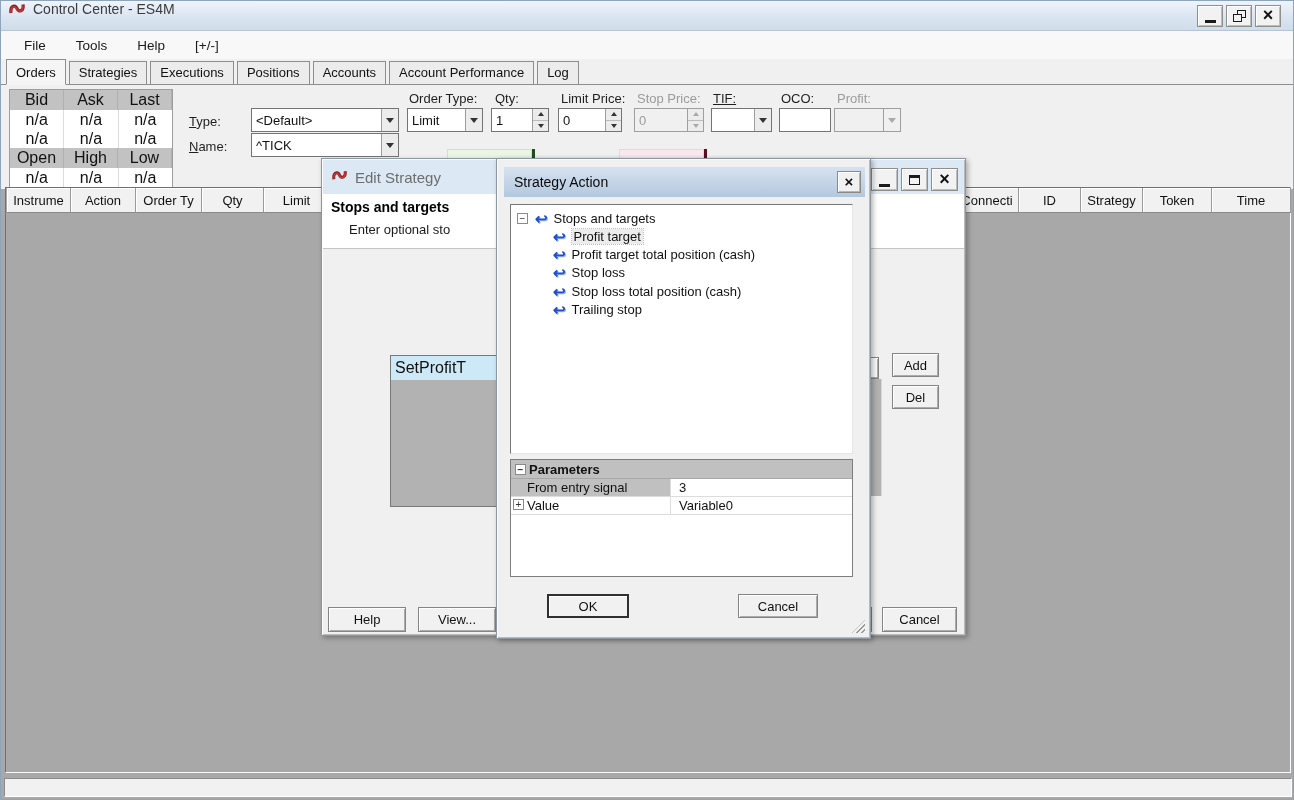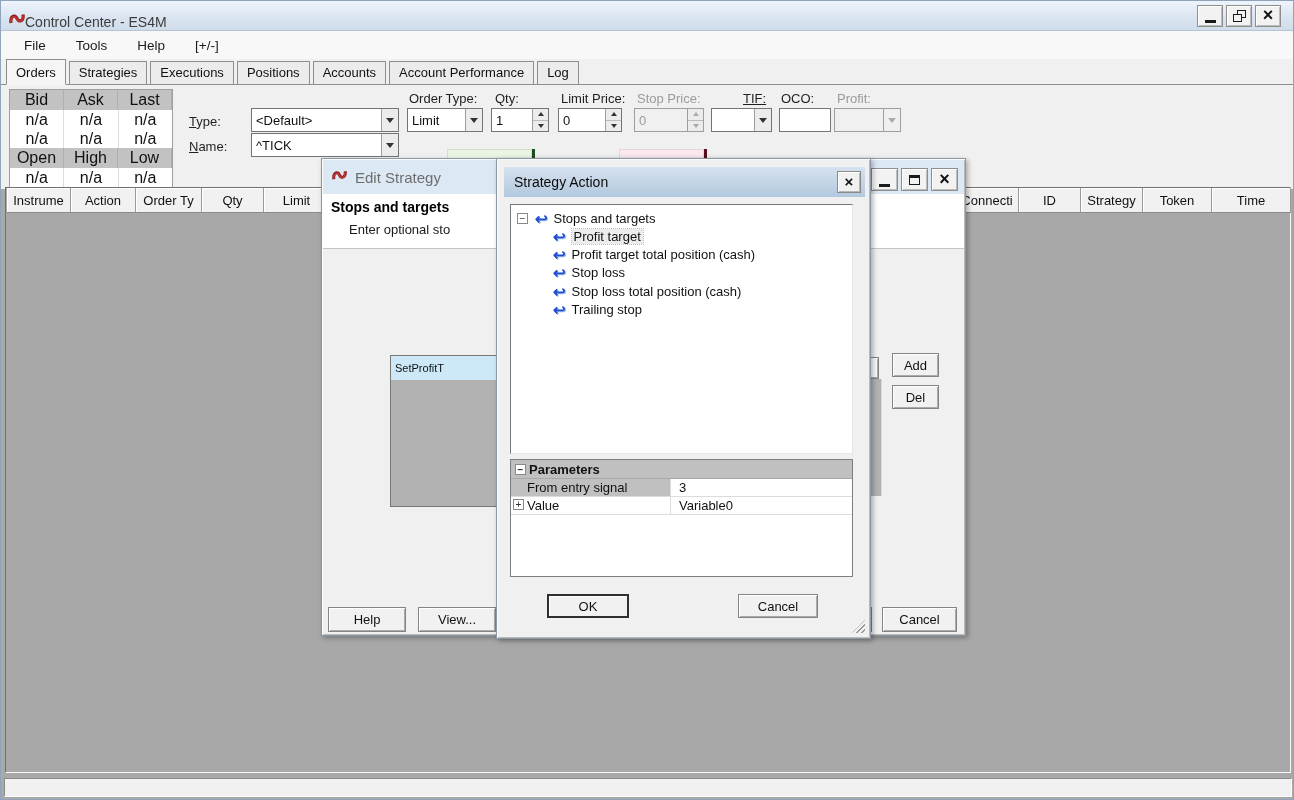--- a/index.html
+++ b/index.html
@@ -5,21 +5,21 @@
   * { box-sizing: border-box; margin: 0; padding: 0; }
   body { background:#555; font-family:"Liberation Sans", sans-serif; }
   .screen { position:relative; width:1294px; height:800px; background:#a8a8a8;
             font-family:"Liberation Sans", sans-serif; font-size:13px; color:#111;
             overflow:hidden; border:1px solid #8fa3ba; }
   .abs { position:absolute; }
 
   
   .titlebar { left:0; top:0; width:100%; height:30px;
     background:linear-gradient(180deg,#eef4fb 0%,#dbe5f1 55%,#cfdcea 100%);
-    border-bottom:1px solid #b6c4d6; display:flex; align-items:flex-end; padding-left:8px; gap:0; }
+    border-bottom:1px solid #b6c4d6; display:flex; align-items:flex-start; padding-left:8px; gap:8px; }
   .title-text { font-size:14px; color:#3c3c3c; }
   .winbtns { position:absolute; right:12px; top:4px; display:flex; gap:3px; }
   .winbtn { width:26px; height:22px; background:#f2f2f2; border:1px solid #8e8e8e;
     box-shadow:inset 1px 1px 0 #fff, inset -1px -1px 0 #bdbdbd;
     display:flex; align-items:center; justify-content:center; }
   .minbar { width:11px; height:3px; background:#1a1a1a; margin-top:11px; }
   .restore-sq { position:relative; width:13px; height:12px; }
   .restore-sq .sq1 { position:absolute; right:0; top:0; width:9px; height:8px; border:1.5px solid #1a1a1a; background:#f2f2f2; }
   .restore-sq .sq2 { position:absolute; left:0; bottom:0; width:9px; height:8px; border:1.5px solid #1a1a1a; background:#f2f2f2; }
   .max-sq { width:11px; height:10px; border:1.5px solid #1a1a1a; border-top-width:3px; }
@@ -97,21 +97,21 @@
   .es-heading { position:absolute; left:8px; top:5px; font-weight:bold; font-size:14px; color:#000; }
   .es-desc { position:absolute; left:26px; top:28px; font-size:13px; color:#1a1a1a; }
 
   .btn { position:absolute; background:#f1f1f1; border:1px solid #848484;
     box-shadow:inset 1px 1px 0 #fff, inset -1px -1px 0 #ababab;
     font-size:13px; display:flex; align-items:center; justify-content:center; }
   .btn.default { border:2px solid #2f2f2f; box-shadow:inset 1px 1px 0 #fff; }
 
   .listbox { position:absolute; background:#b2b2b2; border:1px solid #787878; }
   .list-sel { height:24px; background:#cde9f8; display:flex; align-items:center;
-    padding-left:4px; font-size:11px; white-space:nowrap; overflow:hidden; }
+    padding-left:4px; font-size:16px; white-space:nowrap; overflow:hidden; }
 
   .sa-title { position:absolute; left:7px; top:8px; width:361px; height:30px;
     background:linear-gradient(180deg,#d6e2f0 0%,#c3d4e6 55%,#b2c8de 100%);
     display:flex; align-items:center; justify-content:space-between; padding:0 4px 0 10px; }
   .sa-title-text { font-size:14px; color:#0a0a0a; }
   .sa-close { position:relative; width:24px; height:22px; background:#f1f1f1; border:1px solid #8a8a8a;
     box-shadow:inset 1px 1px 0 #fff, inset -1px -1px 0 #b5b5b5;
     display:flex; align-items:center; justify-content:center; }
 
   .tree { position:absolute; left:13px; top:45px; width:343px; height:250px; background:#fff;
@@ -227,21 +227,21 @@
       <span class="val">^TICK</span>
       <span class="caret-btn">
           <span class="caret"></span>
         </span>
     </div>
 
     <span class="flabel" style="left:408px; top:6px;">Order Type:</span>
     <span class="flabel" style="left:494px; top:6px;">Qty:</span>
     <span class="flabel" style="left:560px; top:6px;">Limit Price:</span>
     <span class="flabel dis" style="left:636px; top:6px;">Stop Price:</span>
-    <span class="flabel" style="left:742px; top:6px;text-decoration:underline;">TIF:</span>
+    <span class="flabel" style="left:712px; top:6px;text-decoration:underline;">TIF:</span>
     <span class="flabel" style="left:780px; top:6px;">OCO:</span>
     <span class="flabel dis" style="left:836px; top:6px;">Profit:</span>
 
     <div class="combo" style="left:406px; top:23px; width:76px;">
       <span class="val">Limit</span>
       <span class="caret-btn">
           <span class="caret"></span>
         </span>
     </div>
     <div class="spin" style="left:490px; top:23px; width:58px;">

